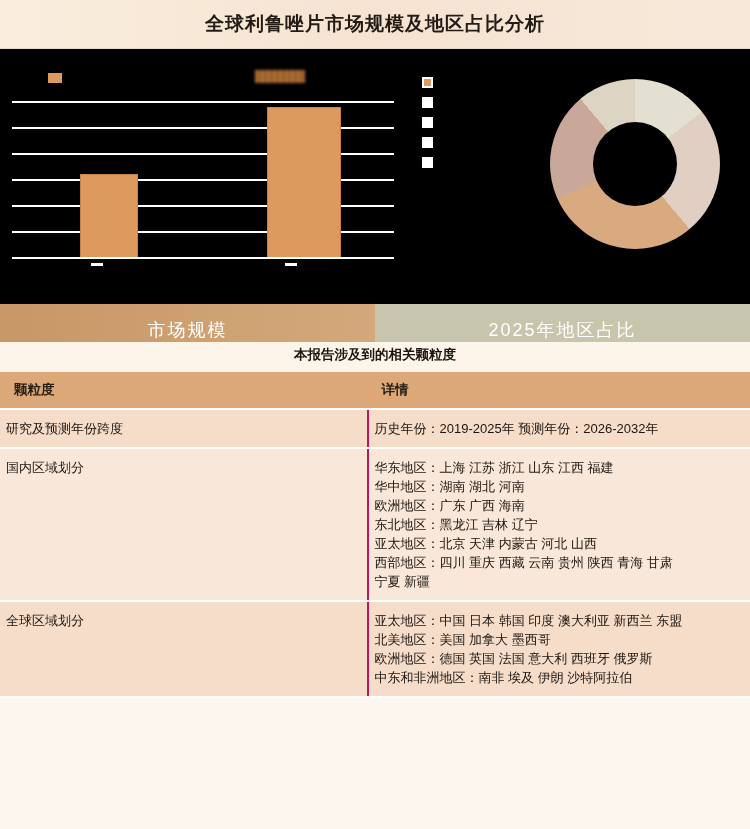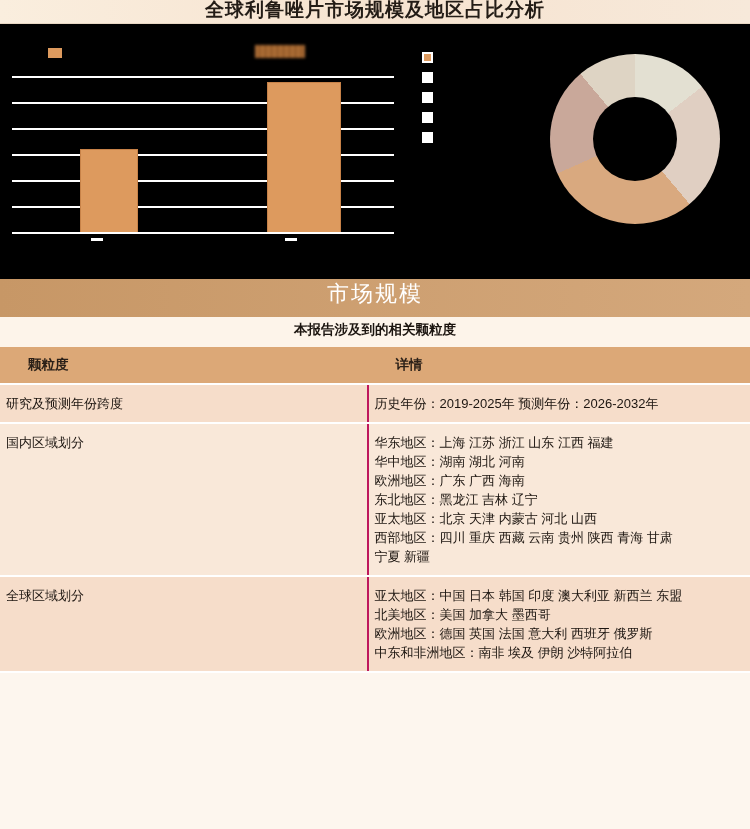--- a/index.html
+++ b/index.html
@@ -11,23 +11,23 @@
   }
   #page {
     position: relative;
     width: 750px; height: 829px;
     overflow: hidden;
     background: #fdf6ee;
   }
 
   
   .title-bar {
-    height: 24px;
+    height: 49px;
     background: linear-gradient(to right, #faeede 0%, #f6e3d0 50%, #f7e9da 100%);
-    display: flex; align-items: flex-end; justify-content: center;
+    display: flex; align-items: center; justify-content: center;
     border-bottom: 1px solid #e8d7c3;
   }
   .title-bar .title-text {
     font-size: 19px;
     font-weight: bold;
     color: #231c16;
     letter-spacing: 1px;
   }
 
   
@@ -144,22 +144,22 @@
     background: #dd9a5e;
   }
 
   
   .tabs {
     display: flex;
     height: 38px;
   }
   .tab {
     flex: 1;
-    display: flex; align-items: flex-start; justify-content: center;
-    font-size: 22px;
+    display: flex; align-items: flex-end; justify-content: center;
+    font-size: 18px;
     color: #ffffff;
     letter-spacing: 2px;
   }
   .tab.a { background: linear-gradient(to right, #c79766, #d4a87c); }
   .tab.b { background: #c8c5ad; }
 
   
   .para {
     padding: 10px 14px 4px 14px;
     background: #fdf4ea;
@@ -184,21 +184,21 @@
     border-collapse: collapse;
     table-layout: fixed;
     background: #fdf4ea;
   }
   table.info th {
     background: #dca877;
     color: #2b2018;
     font-size: 13.5px;
     font-weight: bold;
     text-align: left;
-    padding: 9px 28px;
+    padding: 9px 14px;
     border-bottom: 2px solid #ffffff;
   }
   table.info td {
     font-size: 13px;
     color: #1c1510;
     padding: 9px 6px;
     vertical-align: top;
     border-bottom: 2px solid #ffffff;
     line-height: 19px;
   }
@@ -257,20 +257,23 @@
         <div class="donut"></div>
         <div class="donut-hole"></div>
       </div>
     </div>
 
   </div>
 
   <div class="tabs">
     <div class="tab a">
       <span>市场规模</span>
+    </div>
+    <div class="tab b">
+      <span>2025年地区占比</span>
     </div>
   </div>
 
 
   <div class="sub-title">本报告涉及到的相关颗粒度</div>
 
   <table class="info">
     <colgroup>
         <col class="c1">
         <col class="c2">

